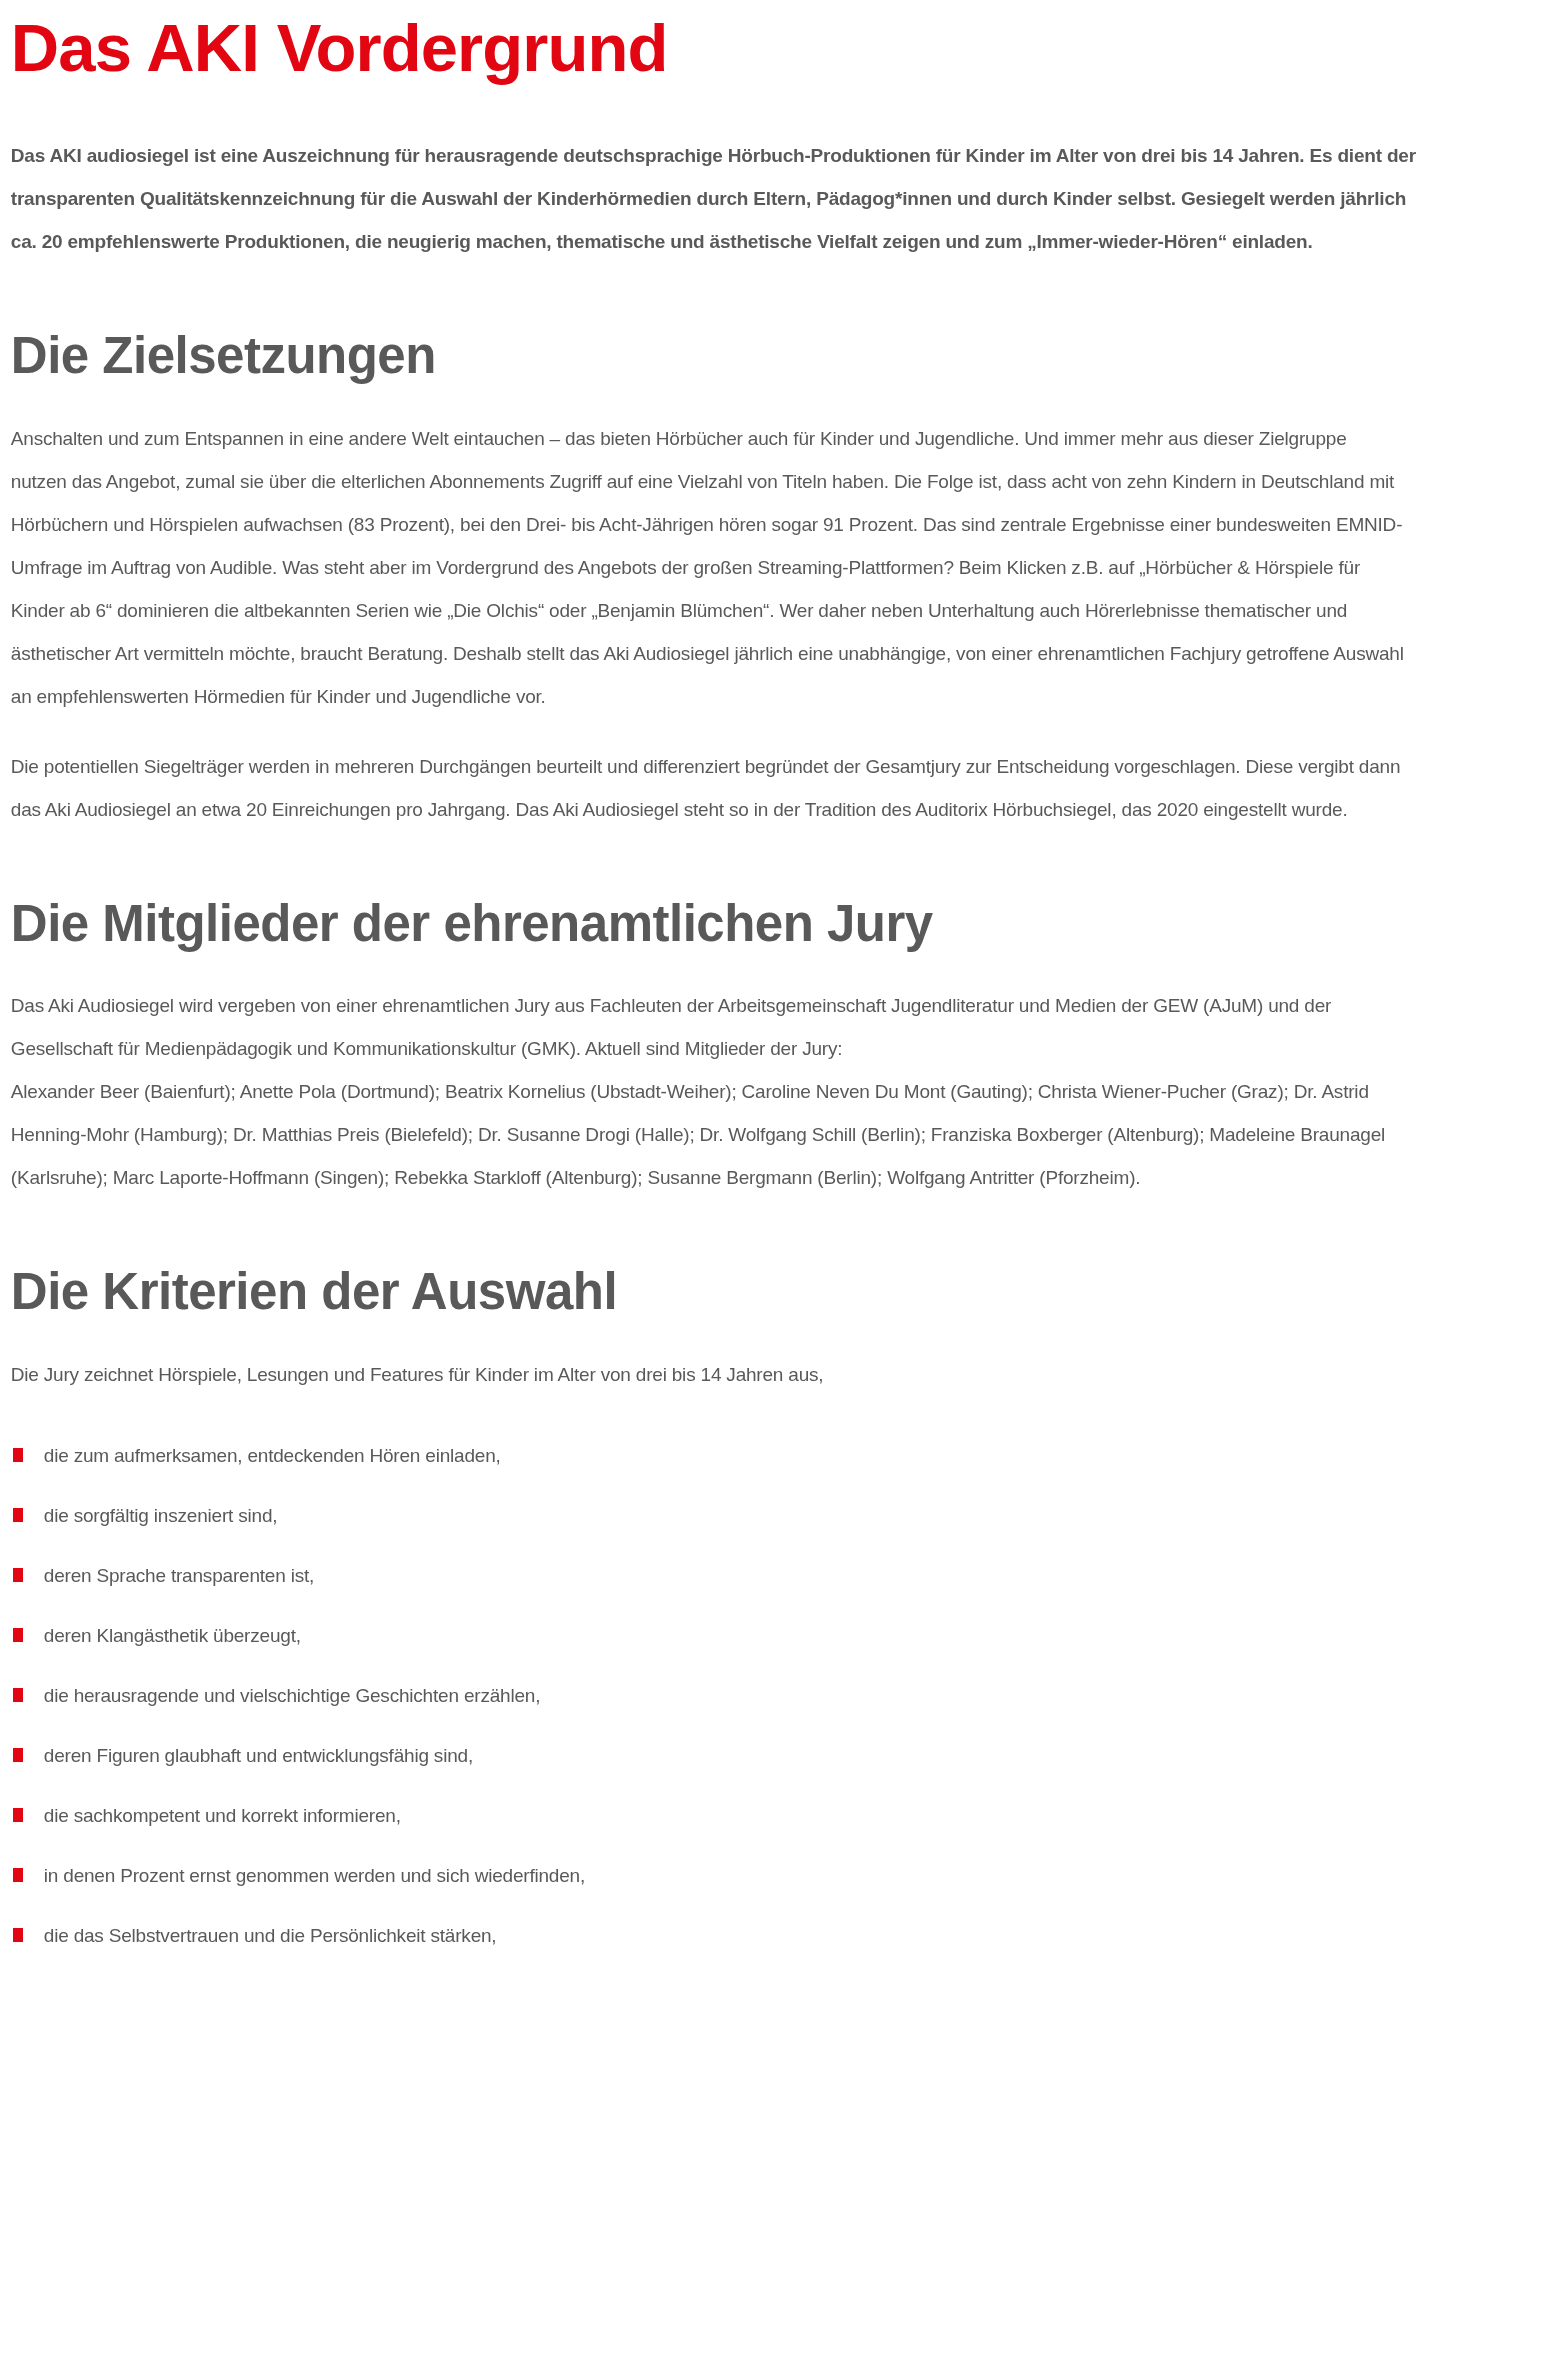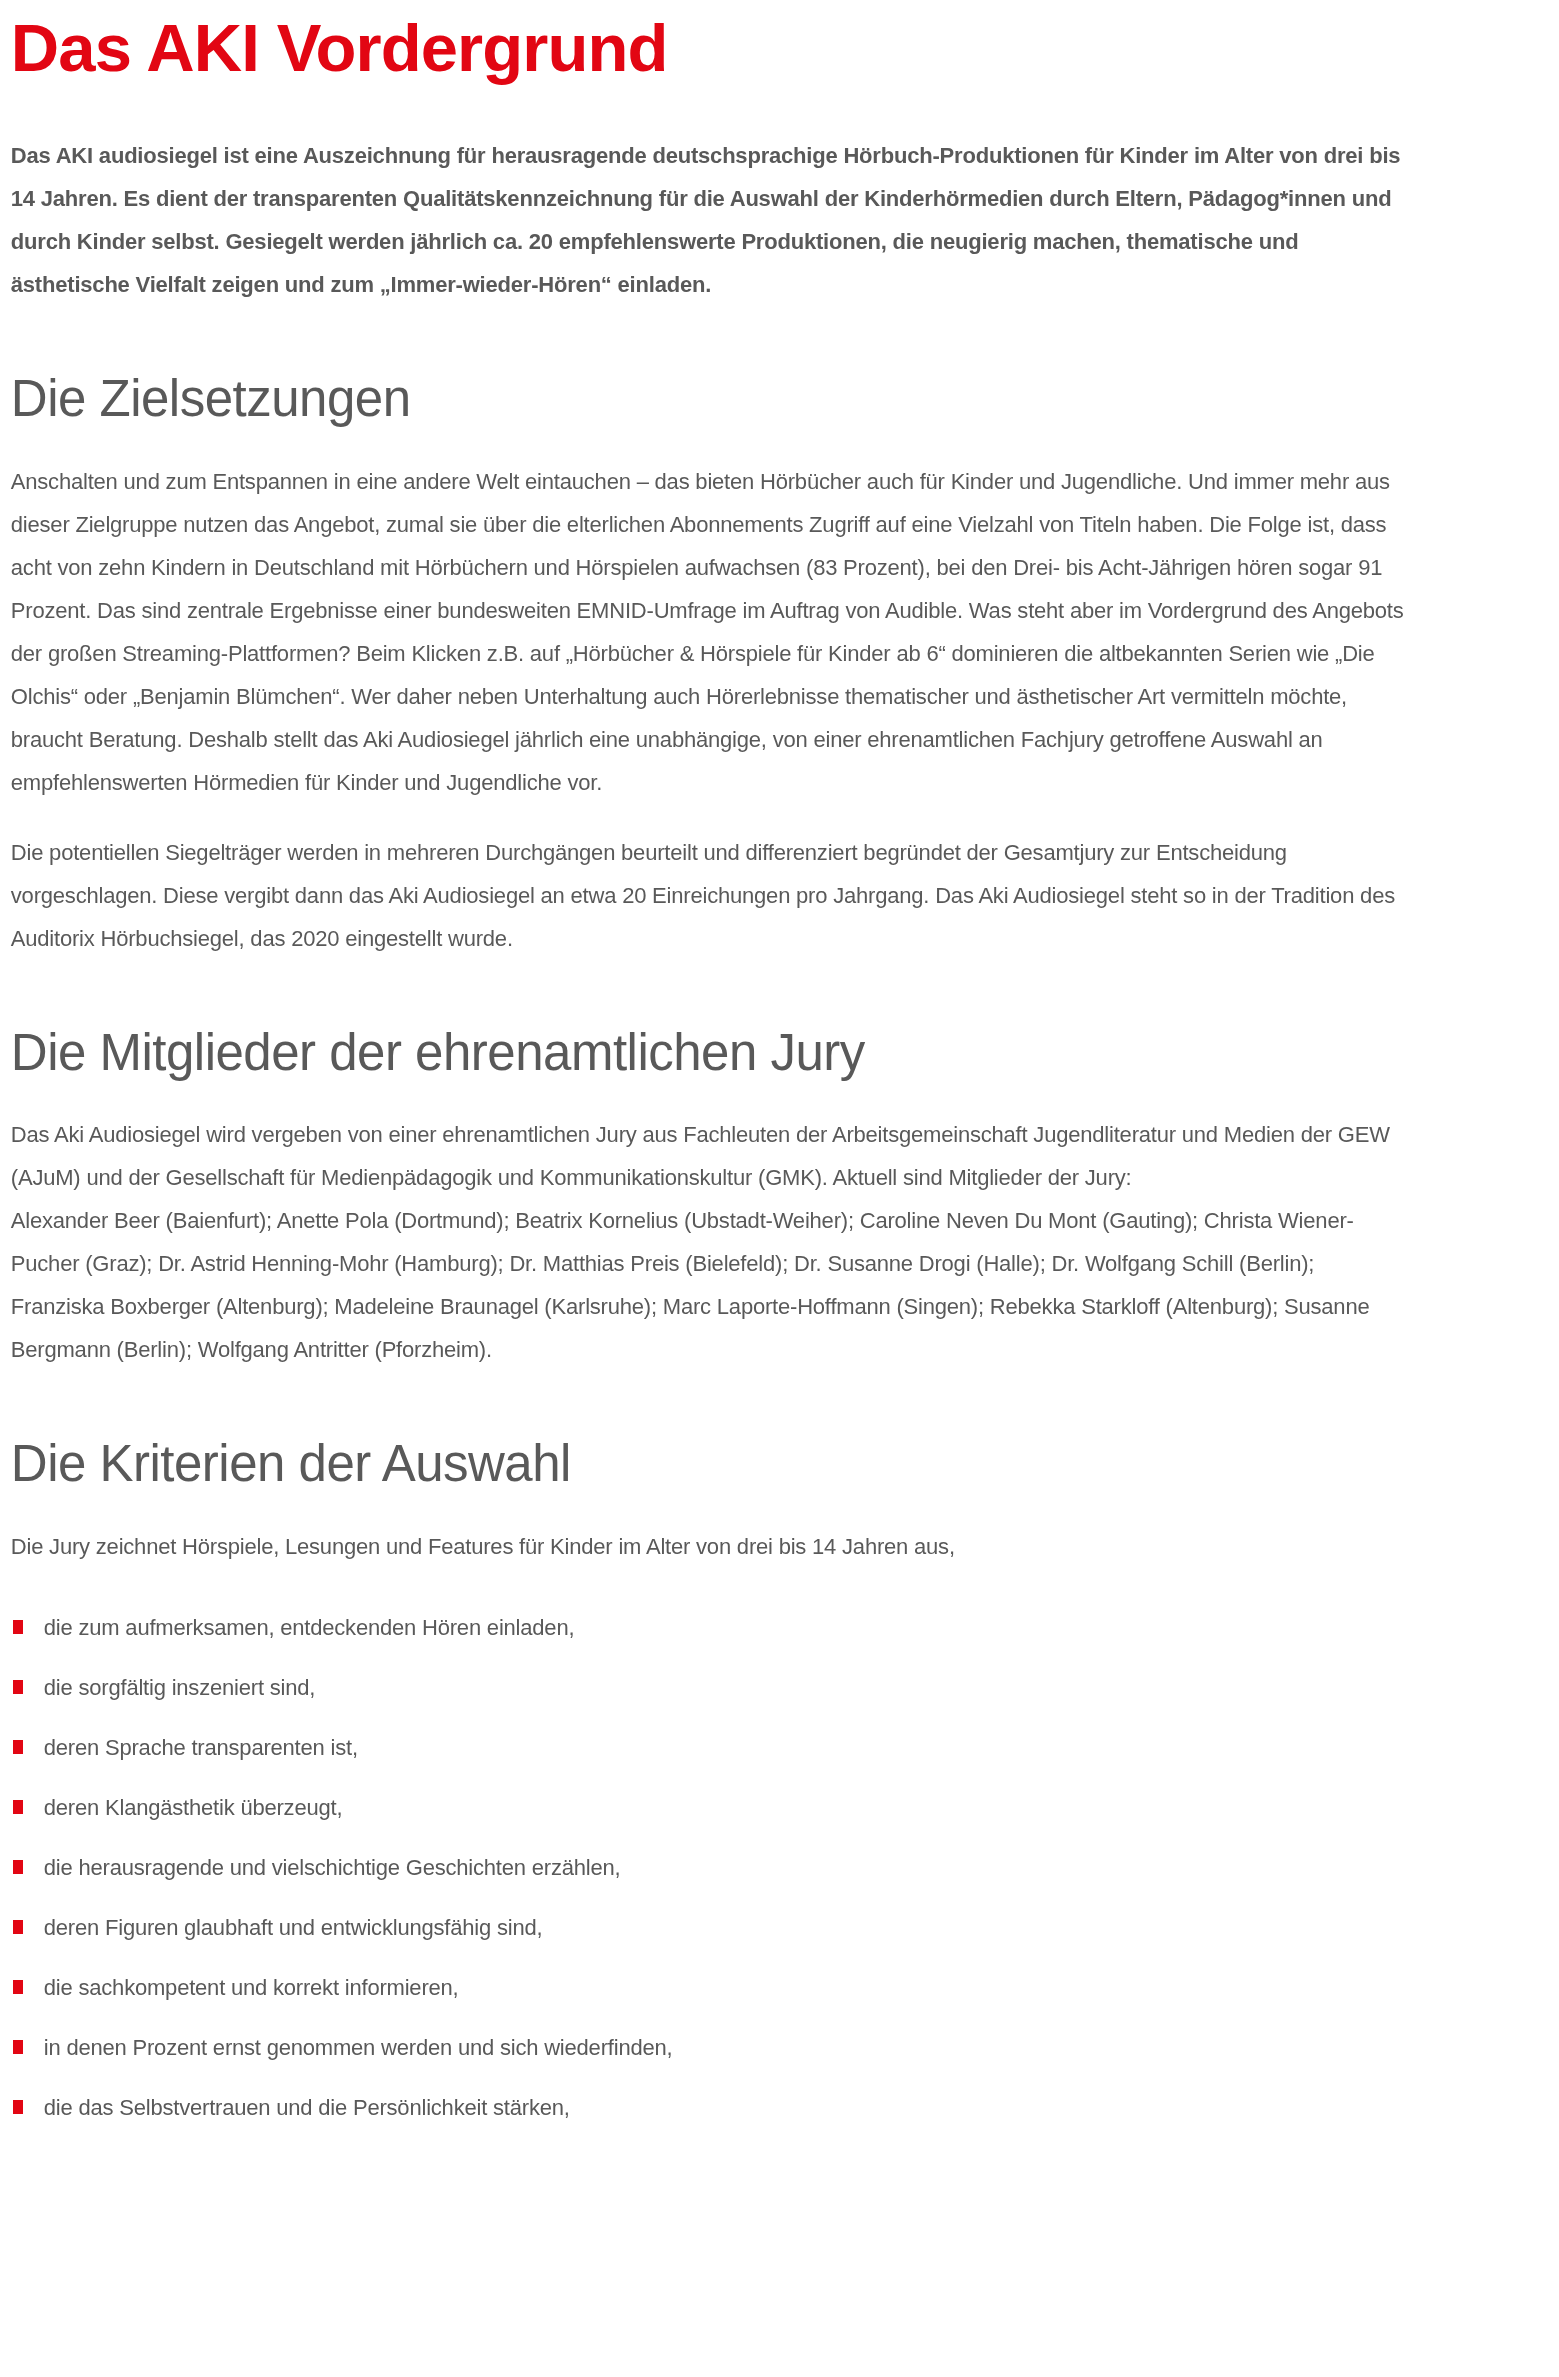--- a/index.html
+++ b/index.html
@@ -20,34 +20,34 @@
   }
   h1.page-title {
     margin: 0 0 51px 0;
     font-size: 67px;
     line-height: 1.05;
     font-weight: bold;
     letter-spacing: -0.9px;
     color: #e20613;
   }
   p, li {
-    font-size: 22px;
+    font-size: 19px;
     line-height: 43px;
     letter-spacing: -0.2px;
   }
   p { margin: 0 16px 27px 0; }
   p.intro {
     font-weight: bold;
     margin: 0;
   }
   h2.section-heading {
     margin: 65px 0 32.5px 0;
     font-size: 51px;
     line-height: 1.1;
-    font-weight: normal;
+    font-weight: bold;
     letter-spacing: -0.5px;
     color: #595959;
   }
   ul.criteria-list {
     list-style: none;
     margin: 38px 0 0 0;
     padding: 0;
   }
   ul.criteria-list li {
     position: relative;

